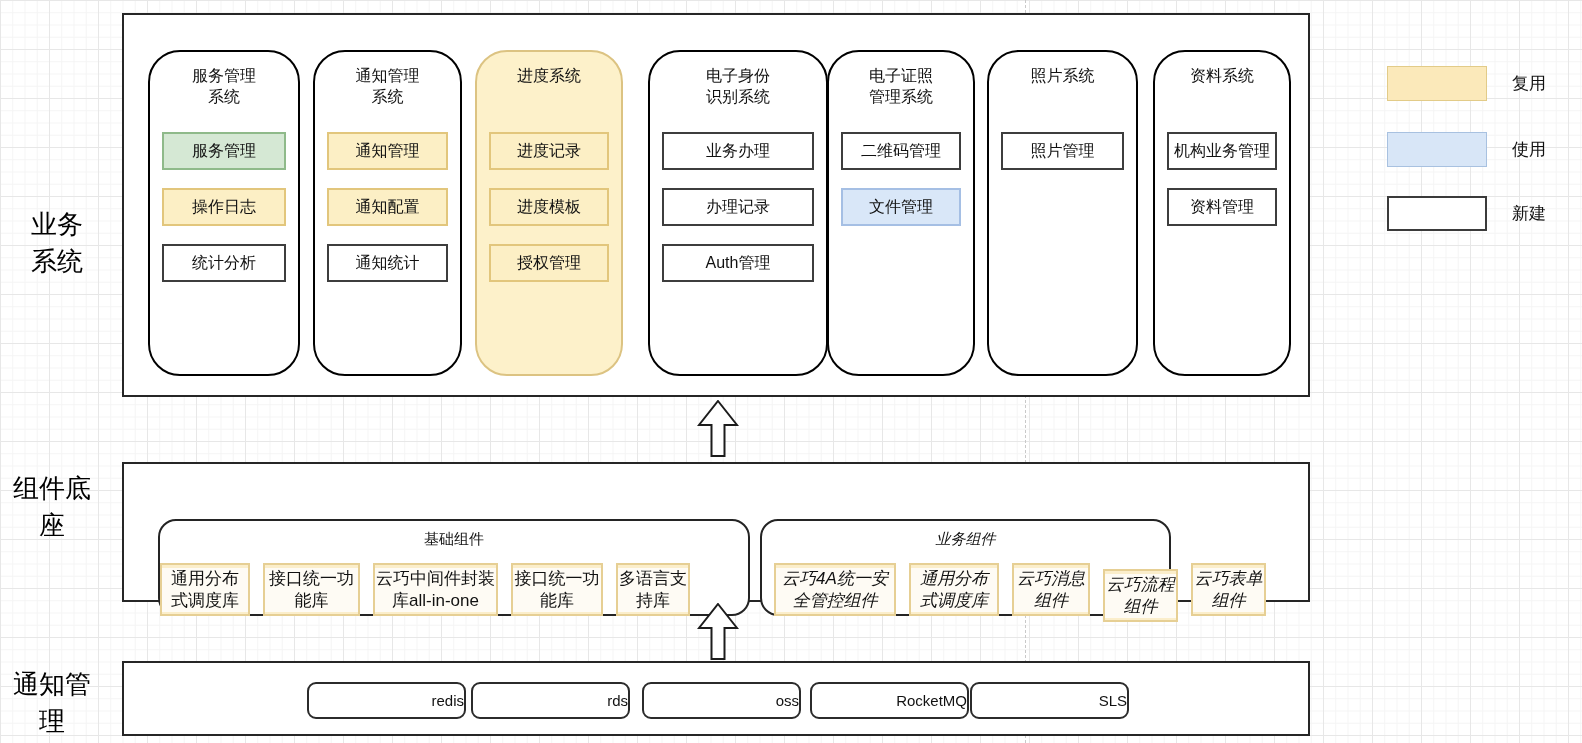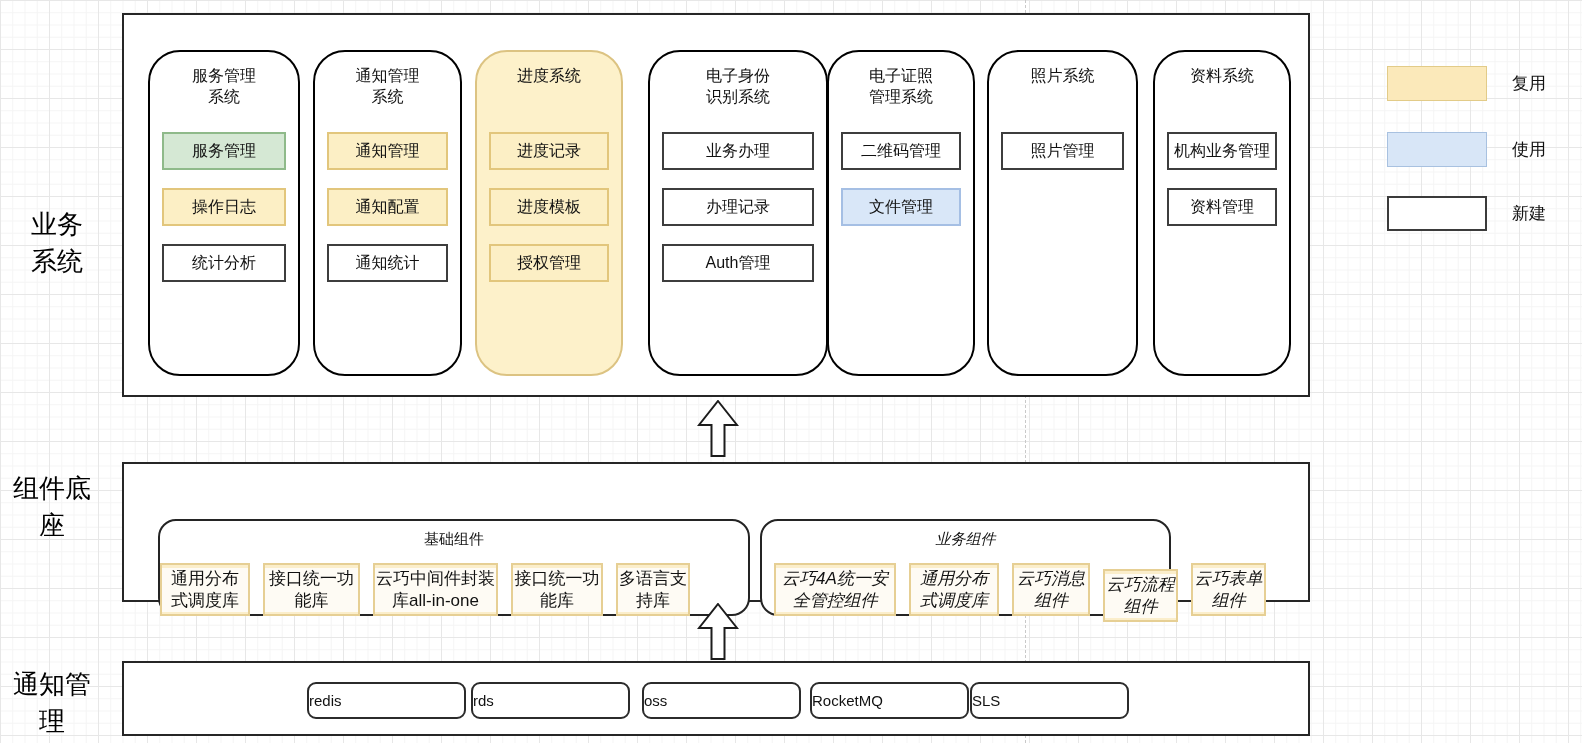--- a/index.html
+++ b/index.html
@@ -85,21 +85,21 @@
   #comp-group-0 .comp-item:nth-child(5){width:74px;}
   #comp-group-1 .comp-item:nth-child(1){width:122px;}
   #comp-group-1 .comp-item:nth-child(2){width:90px;}
   #comp-group-1 .comp-item:nth-child(3){width:78px;}
   #comp-group-1 .comp-item:nth-child(4){width:75px;margin-top:6px;}
   #comp-group-1 .comp-item:nth-child(5){width:75px;}
 
   
   .cloud-item{position:absolute;top:19px;width:159px;height:37px;
     box-sizing:border-box;border:2px solid #2b2b2b;border-radius:9px;
-    background:#fff;display:flex;align-items:center;justify-content:flex-start;
+    background:#fff;display:flex;align-items:center;justify-content:flex-end;
     font-size:15px;}
   .cloud-item:nth-child(1){left:183px;}
   .cloud-item:nth-child(2){left:347px;}
   .cloud-item:nth-child(3){left:518px;}
   .cloud-item:nth-child(4){left:686px;}
   .cloud-item:nth-child(5){left:846px;}
 </style>
 </head>
 <body>
 

